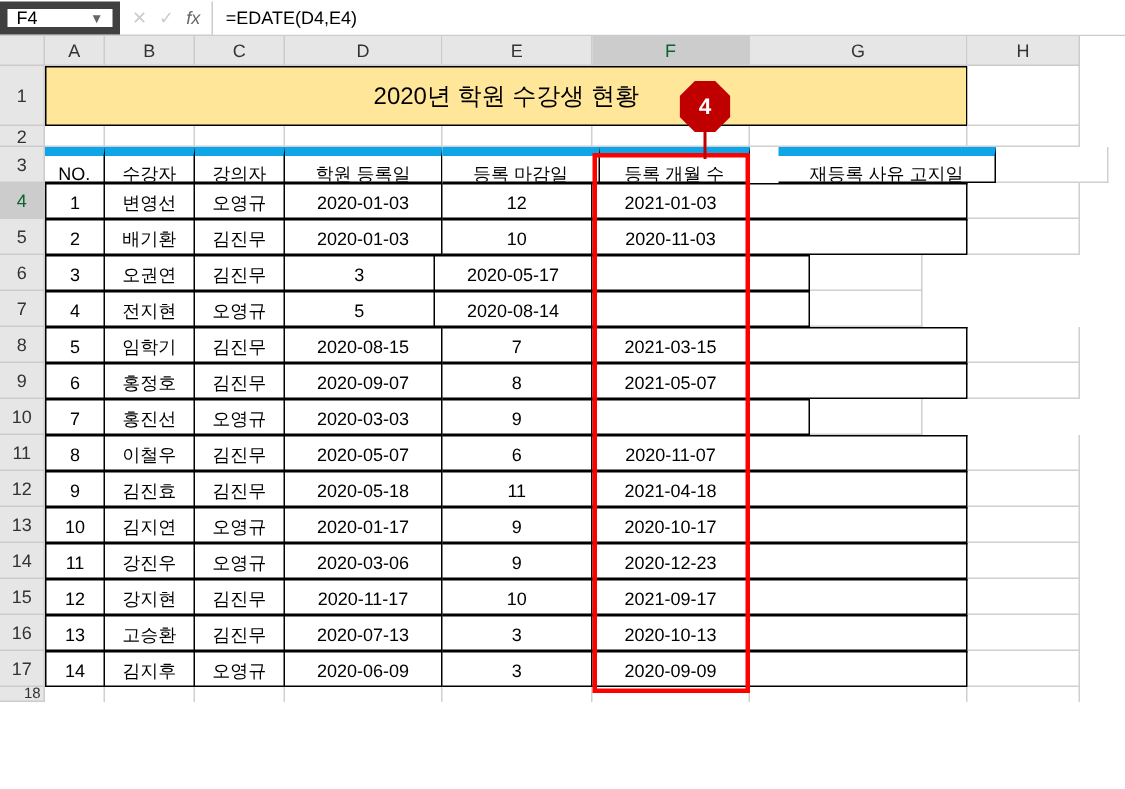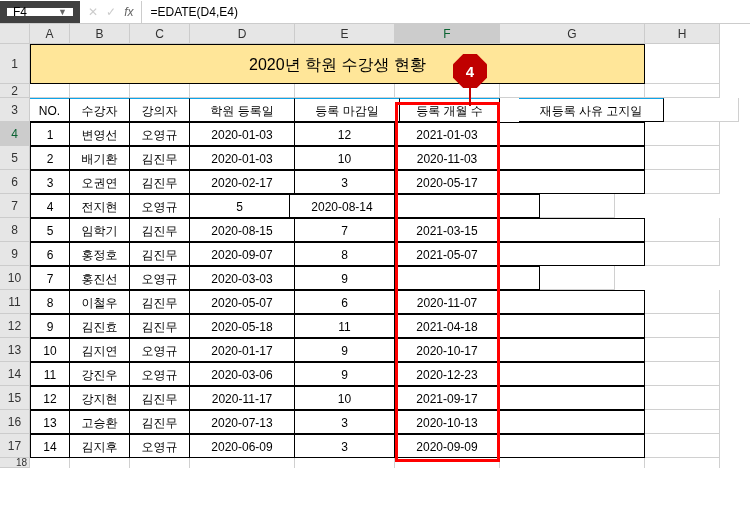--- a/index.html
+++ b/index.html
@@ -14,21 +14,21 @@
     .formula-bar {
       display: flex;
       align-items: center;
       height: 24px;
       border-bottom: 1px solid #ccc;
       background: #fff;
     }
     .name-box {
       width: 80px;
       height: 22px;
-      border: 7px solid #404040;
+      border: 5px solid #404040;
       display: flex;
       align-items: center;
       padding: 0 6px;
       justify-content: space-between;
     }
     .name-box-dd { font-size: 9px; color: #666; }
     .fx-icons {
       display: flex;
       align-items: center;
       gap: 8px;
@@ -111,21 +111,21 @@
     .title-row { height: 40px; }
     .title-row .row-header { line-height: 40px; }
     .title-cell {
       width: 615px;
       border-top: 1px solid #000;
       border-left: 1px solid #000;
       border-bottom: 1px solid #000;
     }
     .header-row .cell {
       background: #fff;
-      border-top: 1px solid #0ea5e9;
+      border-top: 6px solid #0ea5e9;
       border-bottom: 1px solid #000;
       border-right: 1px solid #000;
       text-align: center;
       font-weight: 400;
     }
     .header-row .cell:first-of-type { border-left: 1px solid #000; }
     .data .cell {
       border-top: 1px solid #000;
       border-bottom: 1px solid #000;
       border-right: 1px solid #000;
@@ -246,21 +246,20 @@
         <div class="cell col-E">10</div>
         <div class="cell col-F">2020-11-03</div>
         <div class="cell col-G" style="border-right:1px solid #000;"></div>
         <div class="cell col-H" style="border:none;border-right:1px solid #d0d0d0;border-bottom:1px solid #d0d0d0;"></div>
       </div>
       <div class="row data">
         <div class="row-header ">6</div>
         <div class="cell col-A col-A-data">3</div>
         <div class="cell col-B">오권연</div>
         <div class="cell col-C">김진무</div>
-        <div class="cell col-D">2020-02-17</div>
         <div class="cell col-E">3</div>
         <div class="cell col-F">2020-05-17</div>
         <div class="cell col-G" style="border-right:1px solid #000;"></div>
         <div class="cell col-H" style="border:none;border-right:1px solid #d0d0d0;border-bottom:1px solid #d0d0d0;"></div>
       </div>
       <div class="row data">
         <div class="row-header ">7</div>
         <div class="cell col-A col-A-data">4</div>
         <div class="cell col-B">전지현</div>
         <div class="cell col-C">오영규</div>

